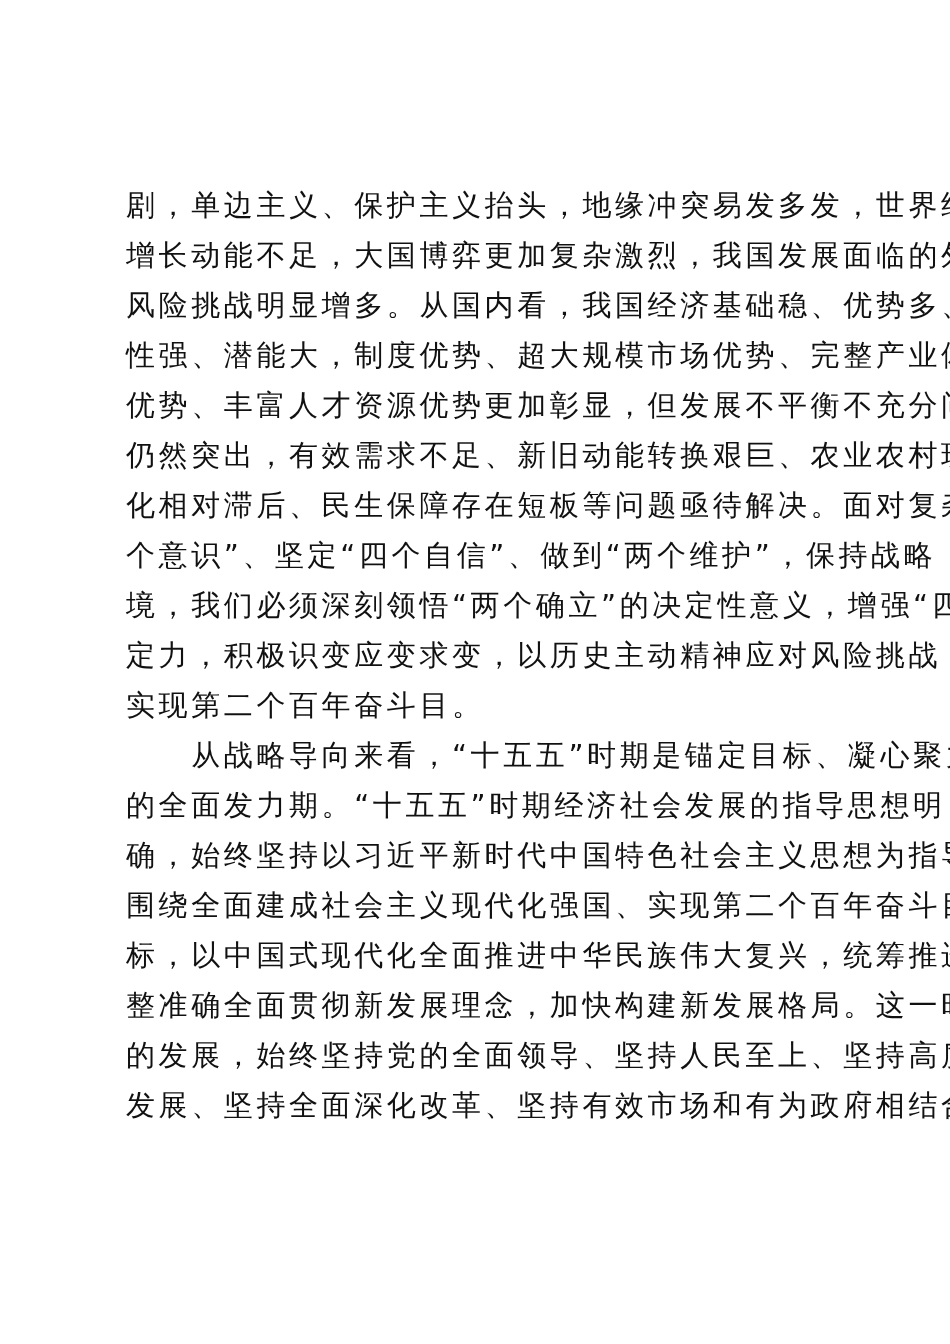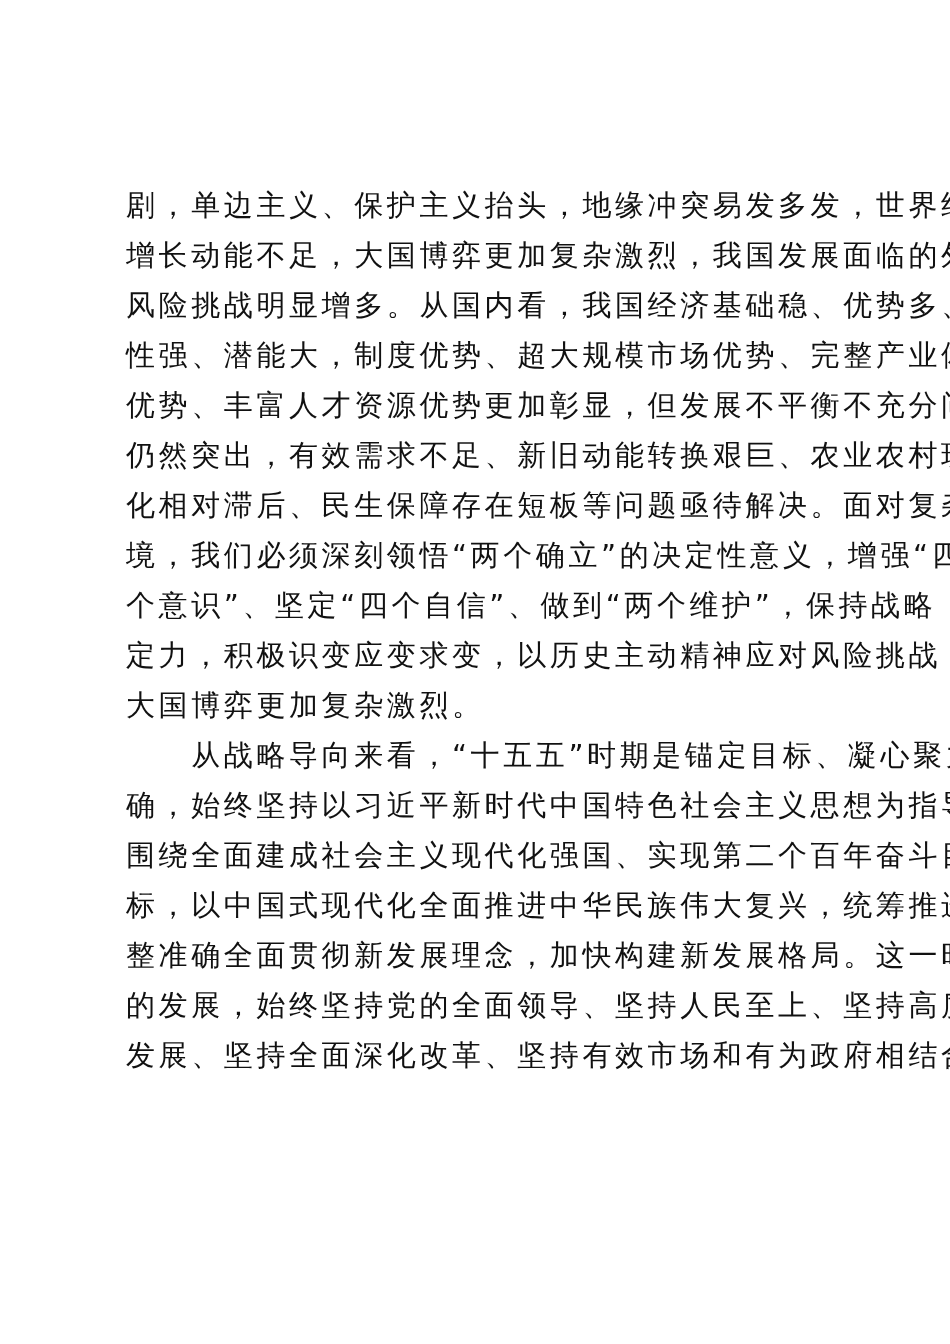--- a/index.html
+++ b/index.html
@@ -44,27 +44,28 @@
 <div class="page">
   <div class="content">
     <div>
       <div class="line">剧，单边主义、保护主义抬头，地缘冲突易发多发，世界经济</div>
       <div class="line">增长动能不足，大国博弈更加复杂激烈，我国发展面临的外部</div>
       <div class="line">风险挑战明显增多。从国内看，我国经济基础稳、优势多、韧</div>
       <div class="line">性强、潜能大，制度优势、超大规模市场优势、完整产业体系</div>
       <div class="line">优势、丰富人才资源优势更加彰显，但发展不平衡不充分问题</div>
       <div class="line">仍然突出，有效需求不足、新旧动能转换艰巨、农业农村现代</div>
       <div class="line">化相对滞后、民生保障存在短板等问题亟待解决。面对复杂环</div>
+      <div class="line">个意识”、坚定“四个自信”、做到“两个维护”，保持战略</div>
       <div class="line">境，我们必须深刻领悟“两个确立”的决定性意义，增强“四</div>
-      <div class="line">个意识”、坚定“四个自信”、做到“两个维护”，保持战略</div>
       <div class="line">定力，积极识变应变求变，以历史主动精神应对风险挑战，集</div>
-      <div class="line">大国博弈更加复杂激烈。</div>
+      <div class="line">实现第二个百年奋斗目。</div>
     </div>
     <div>
       <div class="line">　　从战略导向来看，“十五五”时期是锚定目标、凝心聚力</div>
+      <div class="line">的全面发力期。“十五五”时期经济社会发展的指导思想明</div>
       <div class="line">确，始终坚持以习近平新时代中国特色社会主义思想为指导，</div>
       <div class="line">围绕全面建成社会主义现代化强国、实现第二个百年奋斗目</div>
       <div class="line">标，以中国式现代化全面推进中华民族伟大复兴，统筹推进</div>
       <div class="line">整准确全面贯彻新发展理念，加快构建新发展格局。这一时期</div>
       <div class="line">的发展，始终坚持党的全面领导、坚持人民至上、坚持高质量</div>
       <div class="line">发展、坚持全面深化改革、坚持有效市场和有为政府相结合、</div>
     </div>
   </div>
 </div>
 

